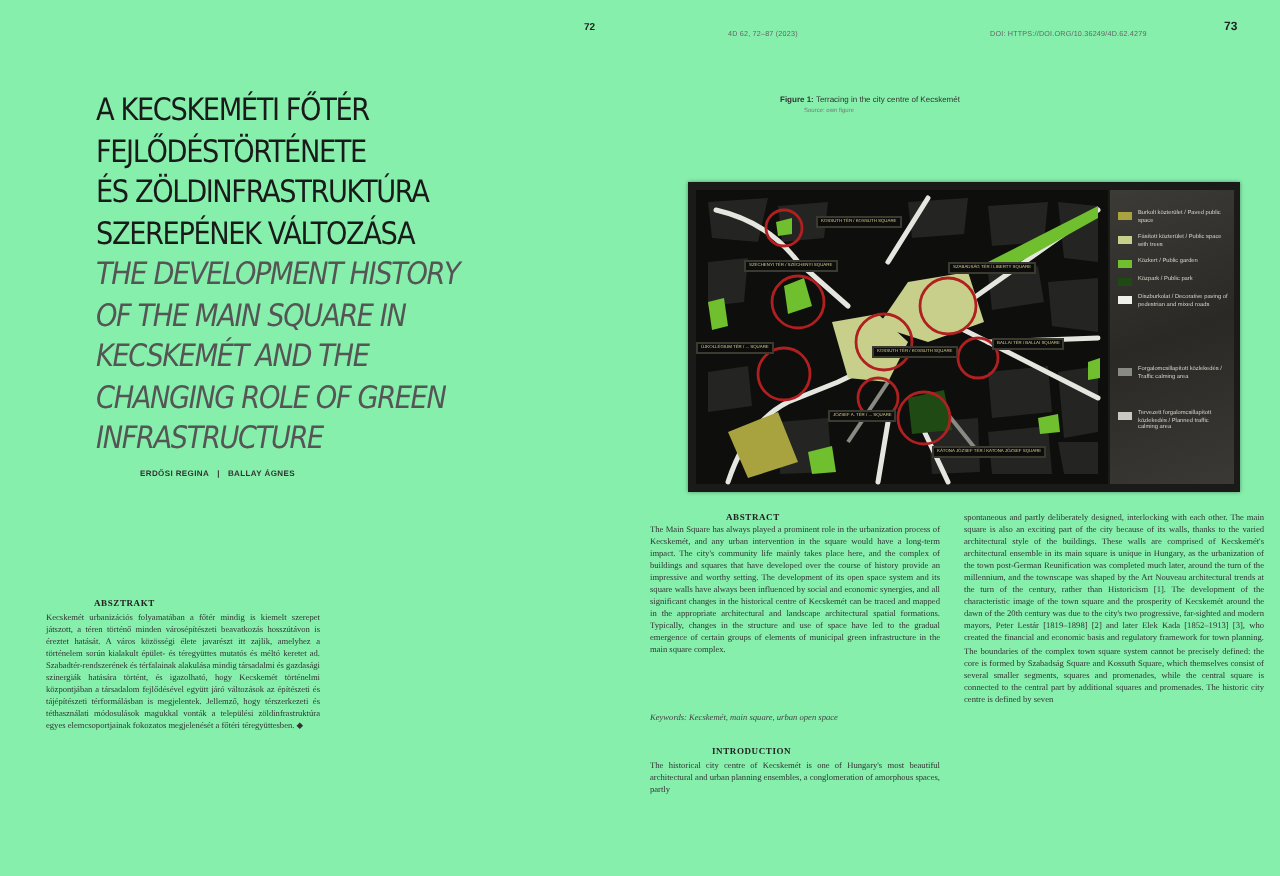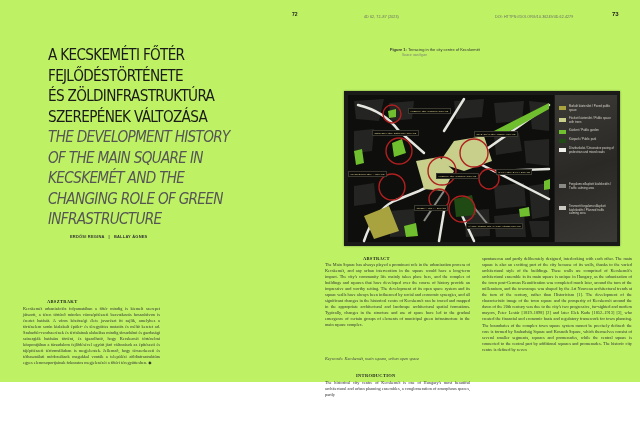--- a/index.html
+++ b/index.html
@@ -1,19 +1,19 @@
 <!DOCTYPE html>
 <html><head>
 <meta charset="utf-8">
 <style>
   * { margin: 0; padding: 0; box-sizing: border-box; }
   html, body { width: 640px; height: 438px; overflow: hidden; background: #ffffff; }
   body { position: relative; font-family: "Liberation Serif", serif; color: #222; }
 
-  .page { position: absolute; top: 0; height: 382px; width: 320px; background: #bef264; }
+  .page { position: absolute; top: 0; height: 438px; width: 320px; background: #86efac; }
   .page-left { left: 0; }
   .page-right { left: 320px; }
 
   .page-num { position: absolute; top: 11px; font-family: "Liberation Sans", sans-serif; font-weight: bold; font-size: 5px; color: #222; }
   .page-left .page-num { left: 292px; }
   .page-right .page-num { left: 292px; font-size: 6px; }
 
   .running-head { position: absolute; top: 15px; font-family: "Liberation Sans", sans-serif; font-size: 3.6px; color: #666; letter-spacing: 0.1px; white-space: nowrap; }
   .rh-issue { left: 44px; }
   .rh-doi { left: 175px; }

